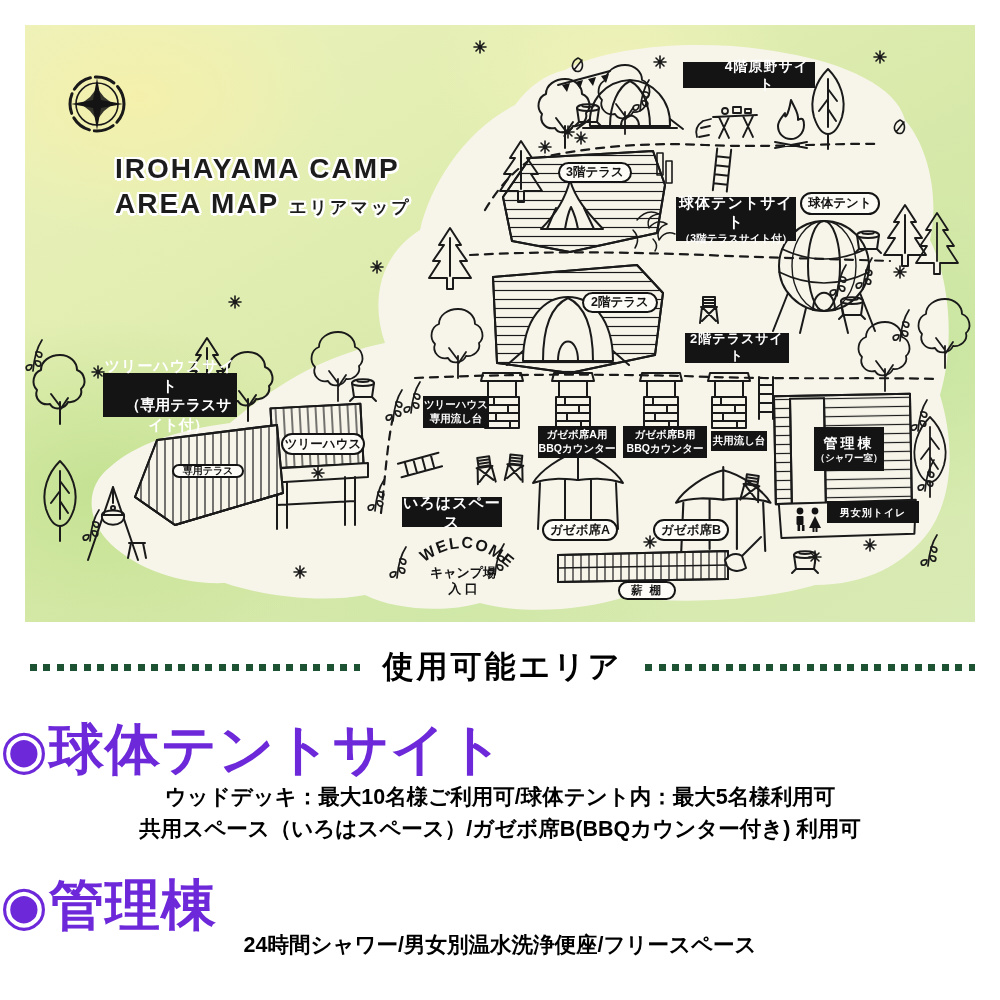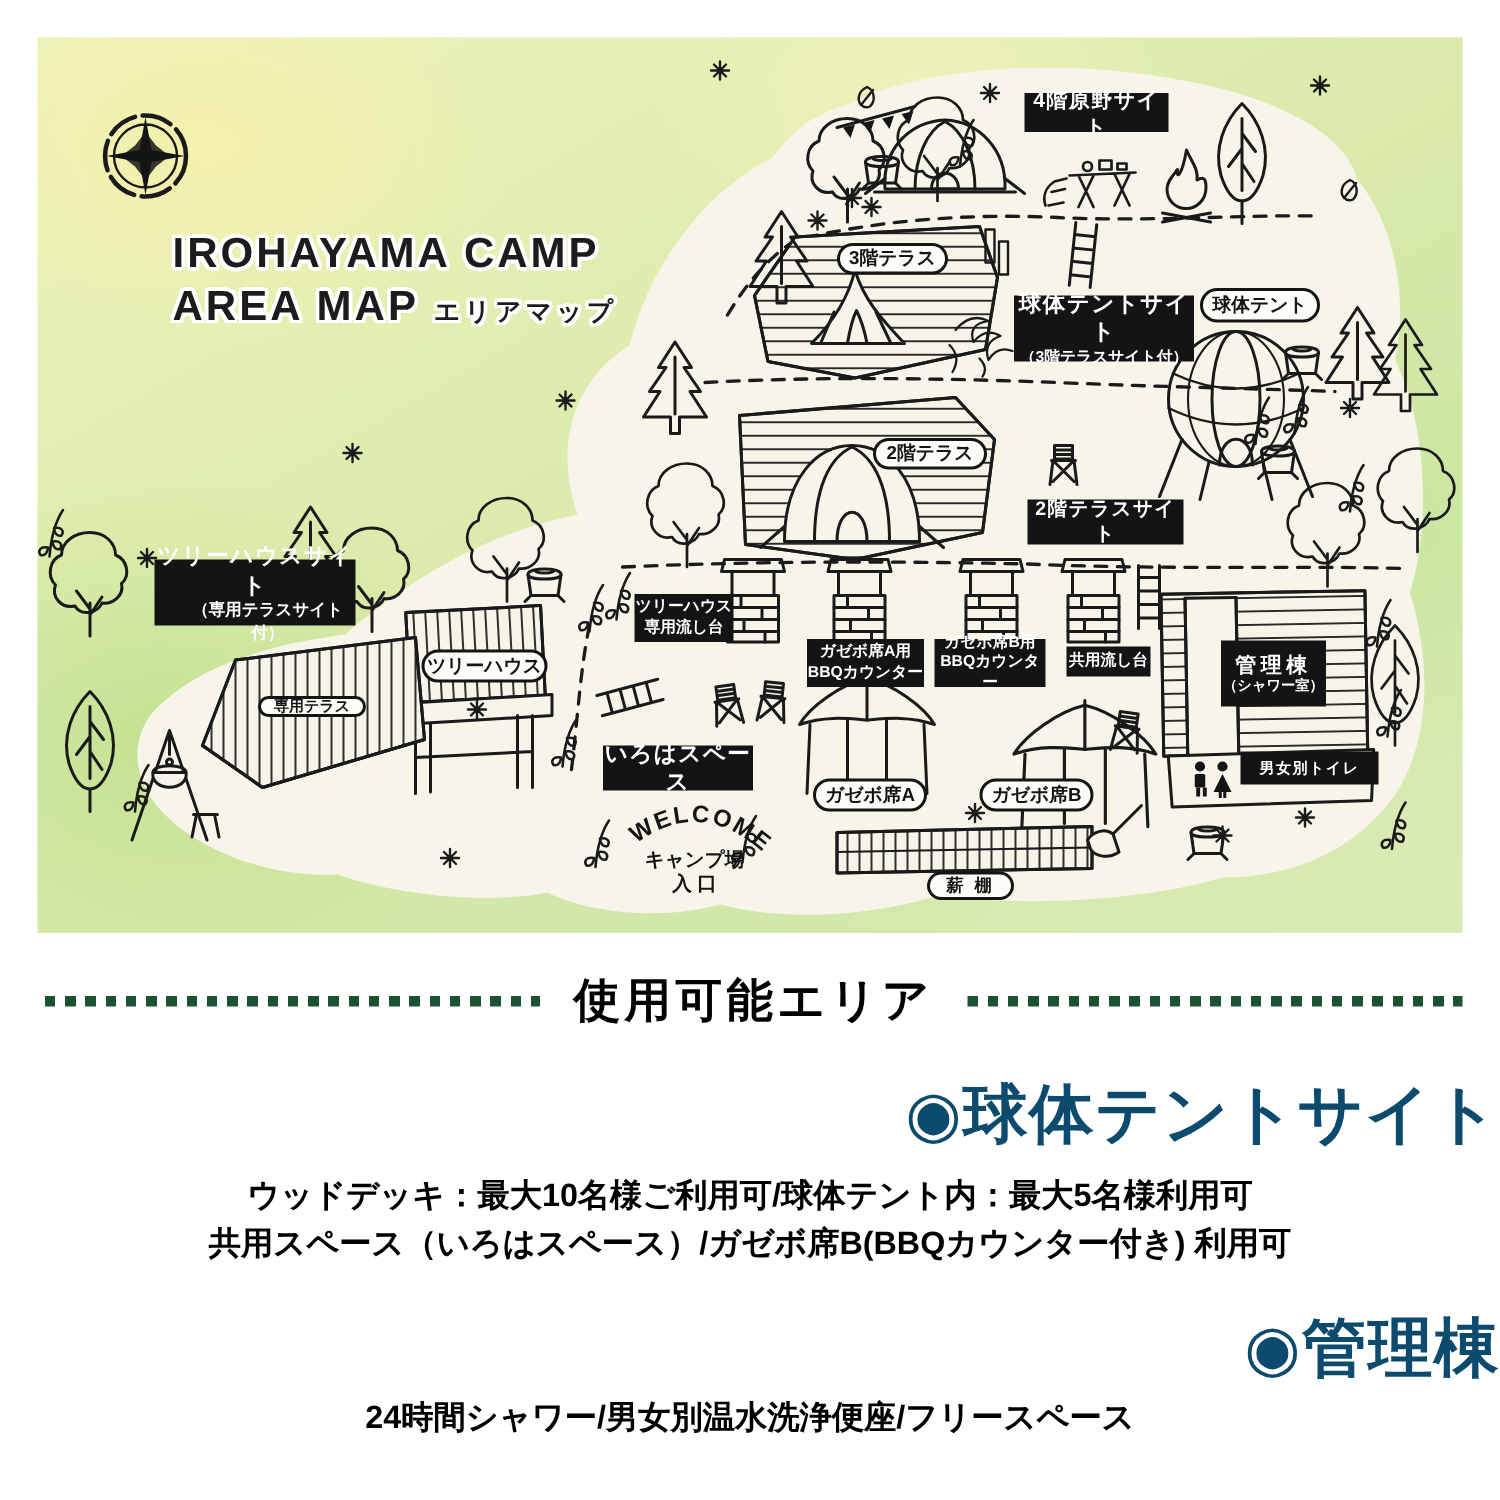--- a/index.html
+++ b/index.html
@@ -25,22 +25,22 @@
        display:flex;flex-direction:column;justify-content:center;line-height:1.3;z-index:3;}
   .pill{position:absolute;background:#fdfcf6;border:2px solid #141414;border-radius:999px;
        color:#141414;font-weight:bold;display:flex;align-items:center;justify-content:center;
        white-space:nowrap;z-index:3;box-sizing:border-box;}
   .entr{position:absolute;z-index:3;text-align:center;font-weight:bold;color:#141414;}
   
   .info{position:absolute;top:630px;left:0;width:1000px;height:370px;background:#fff;}
   .rule-head{position:absolute;top:16px;left:30px;right:25px;display:flex;align-items:center;gap:22px;}
   .dots{flex:1;height:7px;background:repeating-linear-gradient(90deg,#1d5233 0 7px,transparent 7px 13.5px);}
   .h-avail{font-size:31px;font-weight:bold;letter-spacing:3px;color:#000;white-space:nowrap;}
-  .sec-title{position:absolute;left:0;width:1000px;text-align:right;font-size:43px;font-weight:bold;
-       letter-spacing:1px;color:#0c4a6e;line-height:1;}
+  .sec-title{position:absolute;left:0;width:1000px;text-align:left;font-size:55px;font-weight:bold;
+       letter-spacing:1px;color:#6d28d9;line-height:1;}
   .sec-line{position:absolute;left:0;width:1000px;text-align:center;font-size:21.5px;font-weight:bold;
        color:#000;line-height:1.3;}
 </style>
 </head>
 <body>
 
 <div class="page">
   <div class="map">
 
     <svg class="art" viewBox="0 0 950 597" aria-hidden="true">
@@ -297,43 +297,43 @@
           <textPath href="#wArc" startOffset="4">WELCOME</textPath>
         </text>
       </g>
     </svg>
 
     <div class="map-title">
       <div class="t1">IROHAYAMA CAMP</div>
       <div class="t2"><span>AREA MAP</span><span class="tjp">エリアマップ</span></div>
     </div>
 
-    <div class="blk" style="left:658px;top:37px;width:96px;height:26px;font-size:14px;letter-spacing:1px;">
+    <div class="blk" style="left:658px;top:37px;width:96px;height:26px;font-size:14px;letter-spacing:1px;padding-left:36px;">
         <span>4階原野サイト</span>
       </div>
     <div class="blk" style="left:651px;top:172px;width:120px;height:44px;">
       <span style="font-size:15px;letter-spacing:1px;">球体テントサイト</span>
       <span style="font-size:10.5px;">（3階テラスサイト付）</span>
     </div>
     <div class="blk" style="left:660px;top:308px;width:104px;height:30px;font-size:13px;letter-spacing:1px;">
         <span>2階テラスサイト</span>
       </div>
     <div class="blk" style="left:78px;top:348px;width:134px;height:44px;">
       <span style="font-size:15px;letter-spacing:1px;">ツリーハウスサイト</span>
-      <span style="font-size:11px;padding-left:17px;">（専用テラスサイト付）</span>
+      <span style="font-size:15px;padding-left:17px;">（専用テラスサイト付）</span>
     </div>
     <div class="blk" style="left:398px;top:371px;width:66px;height:32px;font-size:10.5px;">
       <span>ツリーハウス</span>
       <span>専用流し台</span>
     </div>
     <div class="blk" style="left:513px;top:401px;width:78px;height:32px;font-size:10.5px;">
       <span>ガゼボ席A用</span>
       <span>BBQカウンター</span>
     </div>
-    <div class="blk" style="left:598px;top:401px;width:74px;height:32px;font-size:10.5px;text-align:center;">
+    <div class="blk" style="left:598px;top:401px;width:84px;height:32px;font-size:10.5px;text-align:center;">
       <span>ガゼボ席B用</span>
       <span>BBQカウンター</span>
     </div>
     <div class="blk" style="left:686px;top:406px;width:56px;height:20px;font-size:10.5px;">
         <span>共用流し台</span>
       </div>
     <div class="blk" style="left:789px;top:402px;width:70px;height:44px;">
       <span style="font-size:14px;letter-spacing:3px;">管理棟</span>
       <span style="font-size:9.5px;">（シャワー室）</span>
     </div>

